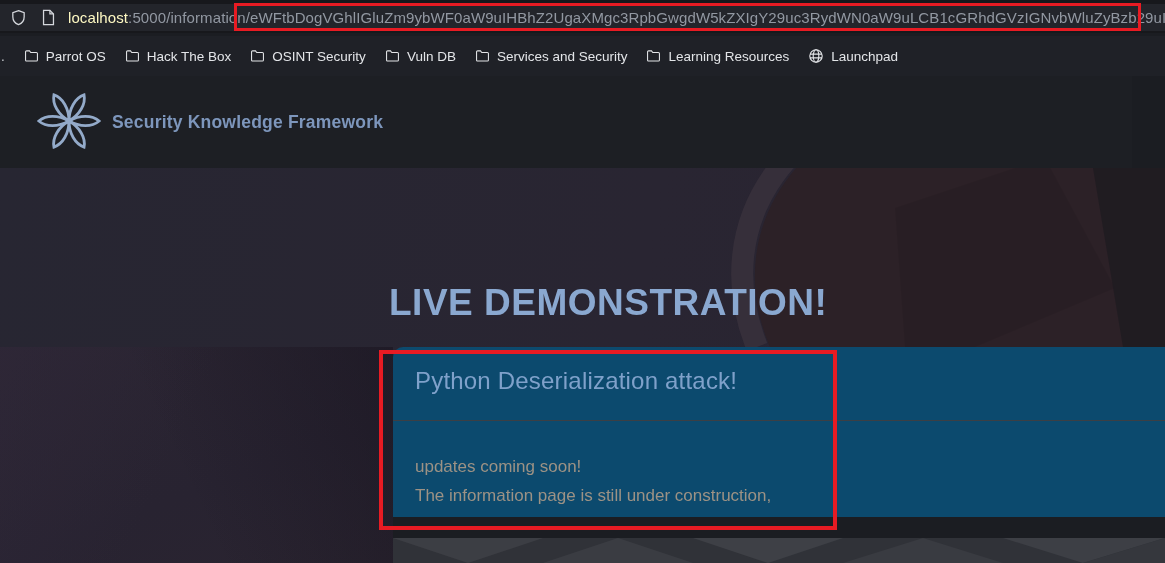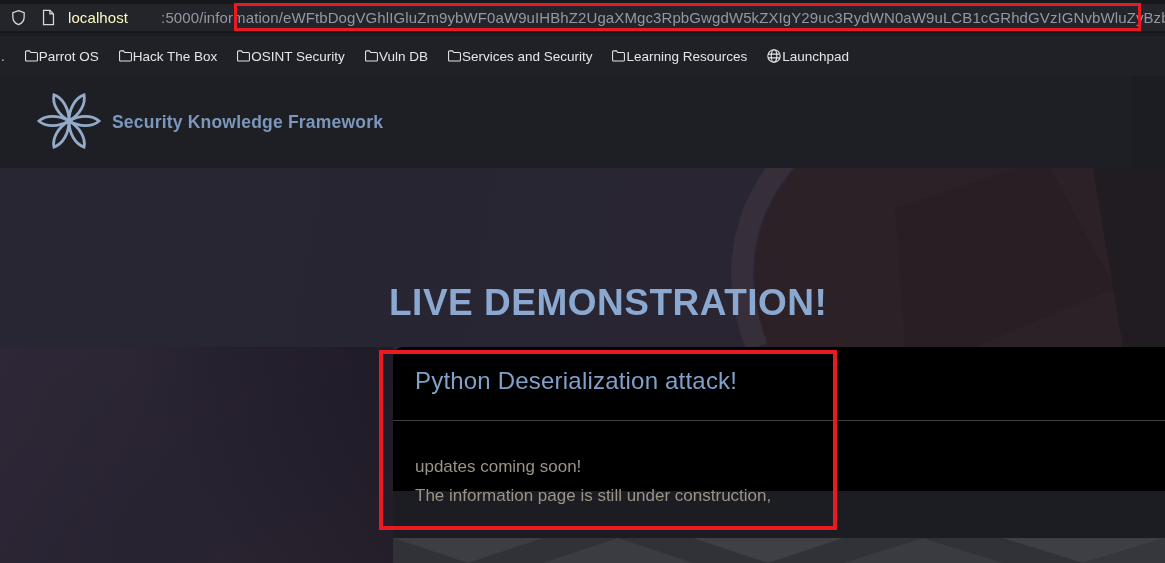--- a/index.html
+++ b/index.html
@@ -8,28 +8,28 @@
 
   
   .topbar{position:absolute;left:0;top:0;width:1165px;height:33px;background:#17181c;}
   .urlfield{position:absolute;left:0;top:4px;width:1165px;height:27px;background:#23252b;
             display:flex;align-items:center;}
   .urlicon{display:inline-flex;align-items:center;justify-content:center;width:18px;height:18px;}
   .shield-ic{margin-left:10px;}
   .page-ic{margin-left:14px;}
   .urltext{margin-left:12px;font-size:15px;white-space:nowrap;letter-spacing:0.1px;}
   .url-host{color:#fef9c3;}
-  .url-path{color:#9298a2;padding-left:33px;}
+  .url-path{color:#9298a2;}
   .url-payload{color:#9298a2;}
 
   
   .bookmarks{position:absolute;left:0;top:36px;width:1165px;height:40px;background:#1f2127;
              display:flex;align-items:center;color:#e3e5e8;font-size:13.5px;}
   .bm-dot{margin-left:1px;color:#c9ccd1;}
-  .bm-item{display:flex;align-items:center;margin-left:19px;white-space:nowrap;cursor:pointer;}
+  .bm-item{display:flex;align-items:center;gap:7px;margin-left:19px;white-space:nowrap;cursor:pointer;}
   .bm-item svg{flex:0 0 auto;}
 
   
   .siteheader{position:absolute;left:0;top:76px;width:1132px;height:92px;background:#1d1f24;}
   .logo{position:absolute;left:36px;top:8px;}
   .brand{position:absolute;left:112px;top:36px;font-size:17.5px;font-weight:bold;color:#7d96bc;letter-spacing:0.2px;}
 
   
   .hero{position:absolute;left:0;top:168px;width:1165px;height:201px;
         background:linear-gradient(100deg,#272632 0%,#292532 55%,#2a2430 100%);overflow:hidden;}
@@ -37,21 +37,21 @@
   .hero-heading{position:absolute;left:389px;top:114px;font-size:37px;font-weight:800;
                 color:#8aa8d0;letter-spacing:0.5px;white-space:nowrap;}
 
   
   .content{position:absolute;left:0;top:347px;width:1165px;height:216px;}
   .left-strip{position:absolute;left:0;top:0;width:393px;height:216px;
       background:
         linear-gradient(115deg, rgba(48,40,58,0.55) 0%, rgba(34,29,44,0.0) 45%),
         linear-gradient(245deg, rgba(20,16,26,0.45) 0%, rgba(0,0,0,0) 55%),
         linear-gradient(160deg,#2b2532 0%,#282331 60%,#2a2430 100%);}
-  .card{position:absolute;left:393px;top:0;width:772px;height:144px;background:#000000;
+  .card{position:absolute;left:393px;top:0;width:772px;height:170px;background:#0c4a6e;
         border-top-left-radius:10px;}
   .card-title{position:absolute;left:22px;top:20px;font-size:24px;color:#7fa1ca;letter-spacing:0.2px;}
   .card-divider{position:absolute;left:0;top:73px;width:772px;height:1px;background:#3c3f44;}
   .card-body{position:absolute;left:22px;top:105px;font-size:17px;line-height:29px;color:#9c9285;}
   .footer-band{position:absolute;left:393px;top:191px;width:772px;height:25px;background:#303238;overflow:hidden;}
 
   
   .annot{position:absolute;border:4px solid #e81b23;background:transparent;z-index:50;}
   .annot-url{left:234px;top:3px;width:907px;height:28px;border-width:3px;}
   .annot-card{left:379px;top:350px;width:458px;height:180px;}

